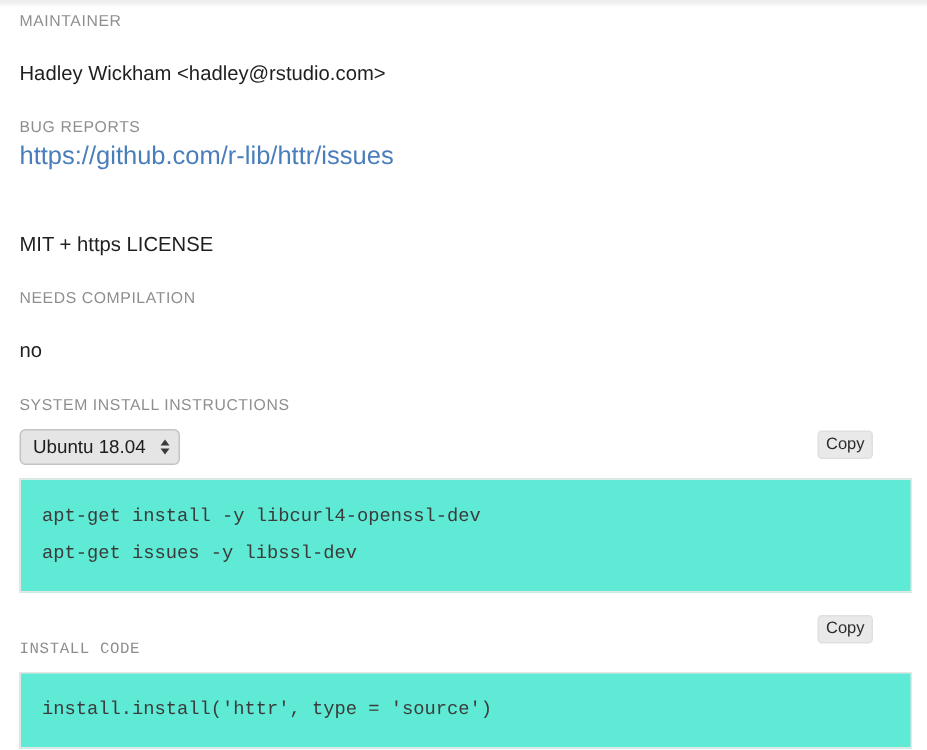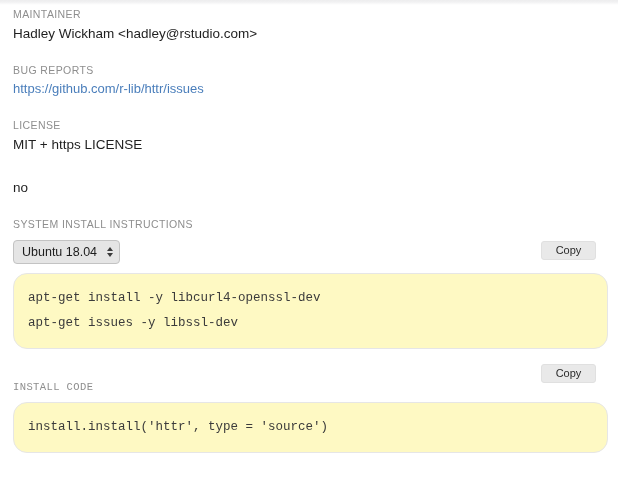--- a/index.html
+++ b/index.html
@@ -27,41 +27,41 @@
   }
 
   .page {
     position: absolute;
     top: 0; left: 0;
     width: 618px;
   }
 
   .field {
     padding-left: 13px;
-    padding-right: 12px;
+    padding-right: 26px;
   }
 
   .field-label {
     font-size: 10.5px;
     letter-spacing: 0.4px;
     color: #8e8e8e;
     text-transform: uppercase;
     line-height: 13px;
     white-space: nowrap;
   }
 
   .field-value {
     font-size: 13.5px;
     color: #1f1f1f;
     line-height: 19px;
-    margin-top: 3px;
+    margin-top: 18px;
   }
 
   .field-link {
-    font-size: 13px;
+    font-size: 17px;
     color: #4a7ebb;
     line-height: 18px;
     margin-top: 3px;
     text-decoration: none;
     display: inline-block;
     cursor: pointer;
     word-break: break-all;
   }
 
   
@@ -116,43 +116,43 @@
   }
 
   
   .copy-row {
     position: relative;
     height: 0;
   }
   .copy-btn {
     position: absolute;
     right: 10px;
-    width: 55px;
+    width: 37px;
     height: 19px;
     box-sizing: border-box;
     background: #e9e9e9;
     border: 1px solid #e0e0e0;
     border-radius: 3px;
     font-family: "Liberation Sans", sans-serif;
     font-size: 11px;
     color: #2b2b2b;
     line-height: 17px;
     text-align: center;
     cursor: pointer;
     padding: 0;
   }
 
   
   .code-block {
     box-sizing: border-box;
     margin-left: 13px;
     margin-right: 10px;
-    background: #fef9c3;
+    background: #5eead4;
     border: 1px solid #e6e6e6;
-    border-radius: 14px;
+    border-radius: 0;
     padding: 12px 14px 12px 14px;
     font-family: "Liberation Mono", monospace;
     font-size: 12.5px;
     color: #3b3b3b;
   }
   .code-line {
     line-height: 25px;
     white-space: pre;
   }
 </style>
@@ -171,27 +171,27 @@
   <div class="gap-lg"></div>
 
   <div class="field">
     <div class="field-label">BUG REPORTS</div>
     <a class="field-link">https://github.com/r-lib/httr/issues</a>
   </div>
 
   <div class="gap-lg"></div>
 
   <div class="field">
-    <div class="field-label">LICENSE</div>
     <div class="field-value">MIT + https LICENSE</div>
   </div>
 
   <div class="gap-lg"></div>
 
   <div class="field">
+    <div class="field-label">NEEDS COMPILATION</div>
     <div class="field-value">no</div>
   </div>
 
   <div class="gap-lg"></div>
 
   <div class="field">
     <div class="field-label">SYSTEM INSTALL INSTRUCTIONS</div>
 
     <div class="copy-row">
       <button class="copy-btn" style="top:10px;">Copy</button>

